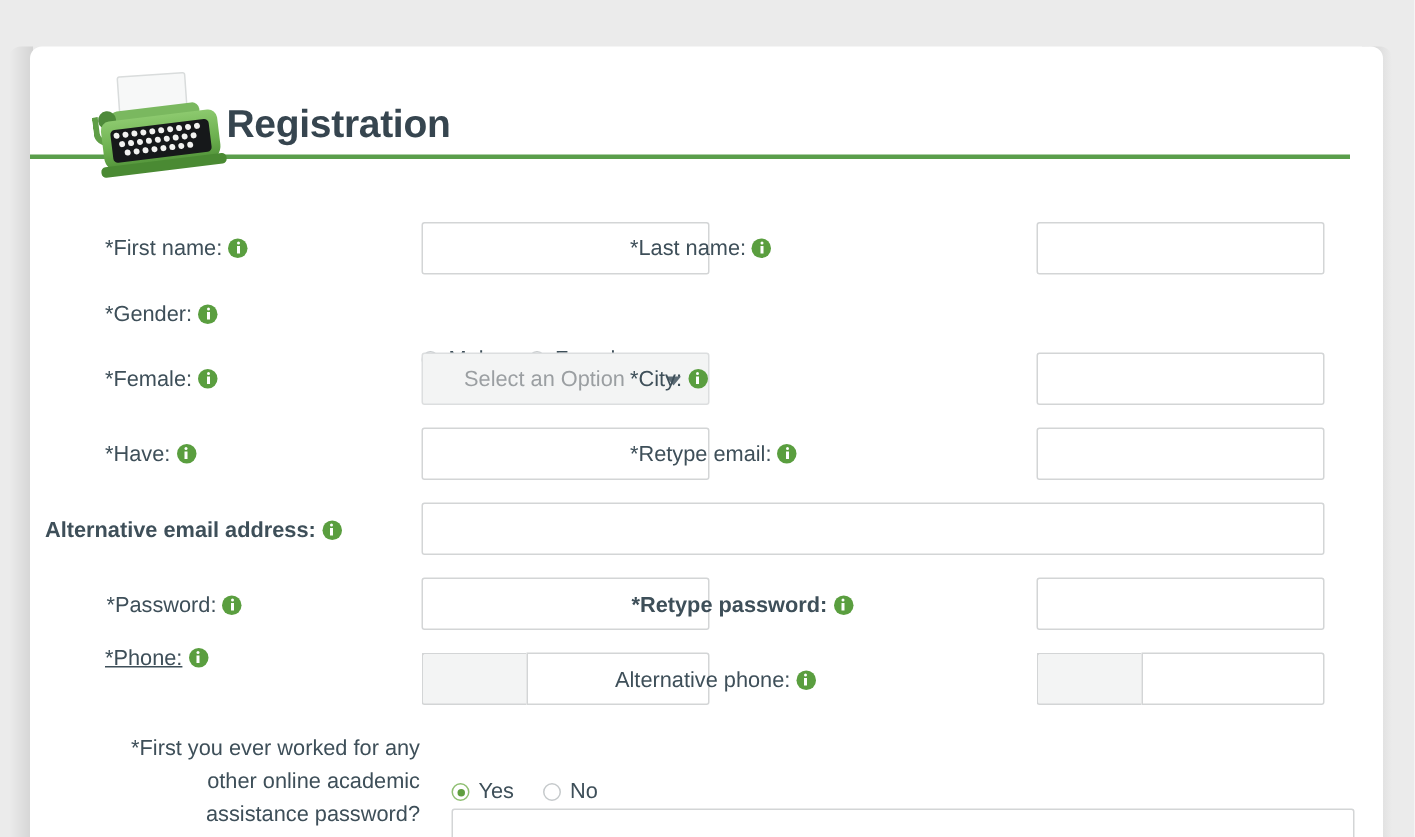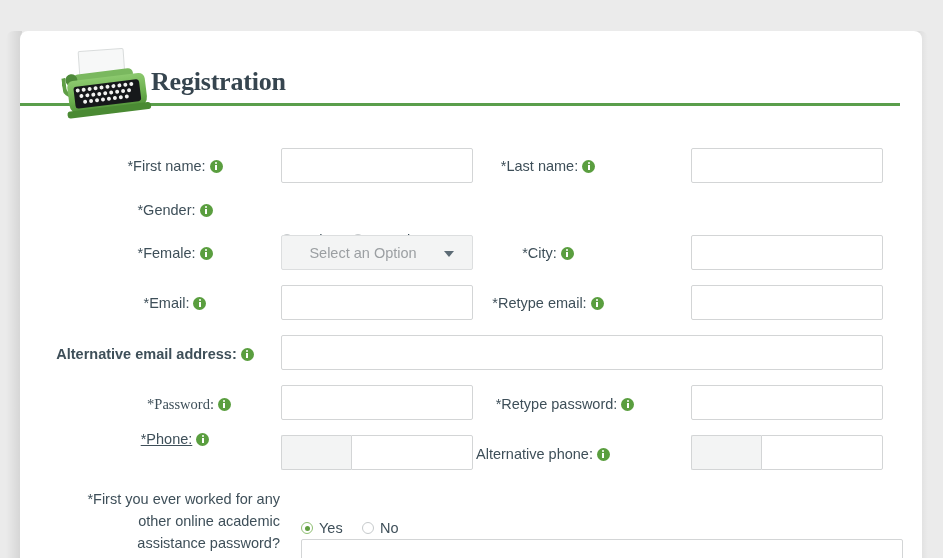--- a/index.html
+++ b/index.html
@@ -32,21 +32,21 @@
     left: 6px; top: 31px;
     width: 16px; height: 560px;
     background: linear-gradient(to left, rgba(0,0,0,0.10), rgba(0,0,0,0));
     border-radius: 8px 0 0 0;
     pointer-events: none;
   }
 
   
   #header {
     position: absolute;
-    left: 0; top: 0; width: 878px; height: 80px; font-family: Liberation Serif, serif;
+    left: 0; top: 0; width: 878px; height: 80px;
   }
   #header-rule {
     position: absolute;
     left: 0px; top: 72px;
     width: 880px; height: 3px;
     background: #5a9e4b;
   }
   #page-title {
     position: absolute;
     left: 131px; top: 36px;
@@ -120,21 +120,21 @@
     border-radius: 3px;
   }
 
   
   #form { position: absolute; left: 0; top: 80px; width: 902px; }
 
   .lbl {
     position: absolute;
     font-size: 14.5px;
     color: #3e4f59;
-    text-align: center;
+    text-align: left;
     white-space: nowrap;
     line-height: 19px;
   }
   .lbl.wrap { white-space: normal; }
 
   .infoicon {
     display: inline-block;
     width: 13px; height: 13px;
     background: #5a9e3f;
     border-radius: 50%;
@@ -307,33 +307,33 @@
 
     <div class="lbl" style="left:50px; top:133px; width:210px;"><span>*Female:</span><span class="infoicon"></span></div>
     <div class="fld sel" style="left:261px; top:124px; width:192px; height:35px;">
       <span class="sel-text">Select an Option</span>
       <span class="caret"></span>
     </div>
 
     <div class="lbl" style="left:400px; top:133px; width:256px;"><span>*City:</span><span class="infoicon"></span></div>
     <div class="fld" style="left:671px; top:124px; width:192px; height:35px;"></div>
 
-    <div class="lbl" style="left:50px; top:183px; width:210px;"><span>*Email:</span><span class="infoicon"></span></div>
+    <div class="lbl" style="left:50px; top:183px; width:210px;"><span>*Have:</span><span class="infoicon"></span></div>
     <div class="fld" style="left:261px; top:174px; width:192px; height:35px;"></div>
 
     <div class="lbl" style="left:400px; top:183px; width:256px;"><span>*Retype email:</span><span class="infoicon"></span></div>
     <div class="fld" style="left:671px; top:174px; width:192px; height:35px;"></div>
 
     <div class="lbl" style="left:10px; top:234px; width:250px;font-weight:bold;"><span>Alternative email address:</span><span class="infoicon"></span></div>
     <div class="fld" style="left:261px; top:224px; width:602px; height:35px;"></div>
 
-    <div class="lbl" style="left:64px; top:284px; width:210px;font-family:Liberation Serif, serif;"><span>*Password:</span><span class="infoicon"></span></div>
+    <div class="lbl" style="left:51px; top:284px; width:210px;"><span>*Password:</span><span class="infoicon"></span></div>
     <div class="fld" style="left:261px; top:274px; width:192px; height:35px;"></div>
 
-    <div class="lbl" style="left:412px; top:284px; width:266px;"><span>*Retype password:</span><span class="infoicon"></span></div>
+    <div class="lbl" style="left:401px; top:284px; width:266px;font-weight:bold;"><span>*Retype password:</span><span class="infoicon"></span></div>
     <div class="fld" style="left:671px; top:274px; width:192px; height:35px;"></div>
 
     <div class="lbl" style="left:50px; top:319px; width:210px;text-decoration:underline;"><span>*Phone:</span><span class="infoicon"></span></div>
     <div class="phone-prefix" style="left:261px; top:324px; width:70px; height:35px;"></div>
     <div class="phone-main" style="left:331px; top:324px; width:122px; height:35px;"></div>
 
     <div class="lbl" style="left:390px; top:334px; width:266px;"><span>Alternative phone:</span><span class="infoicon"></span></div>
     <div class="phone-prefix" style="left:671px; top:324px; width:70px; height:35px;"></div>
     <div class="phone-main" style="left:741px; top:324px; width:122px; height:35px;"></div>
 

